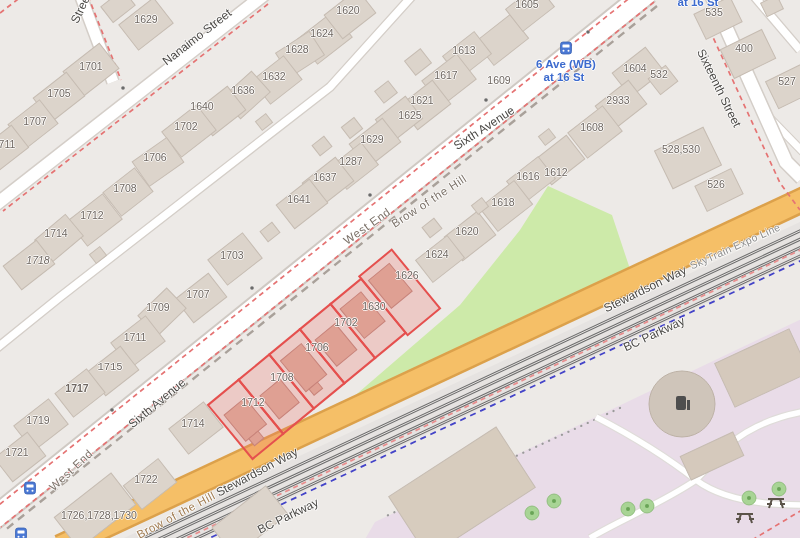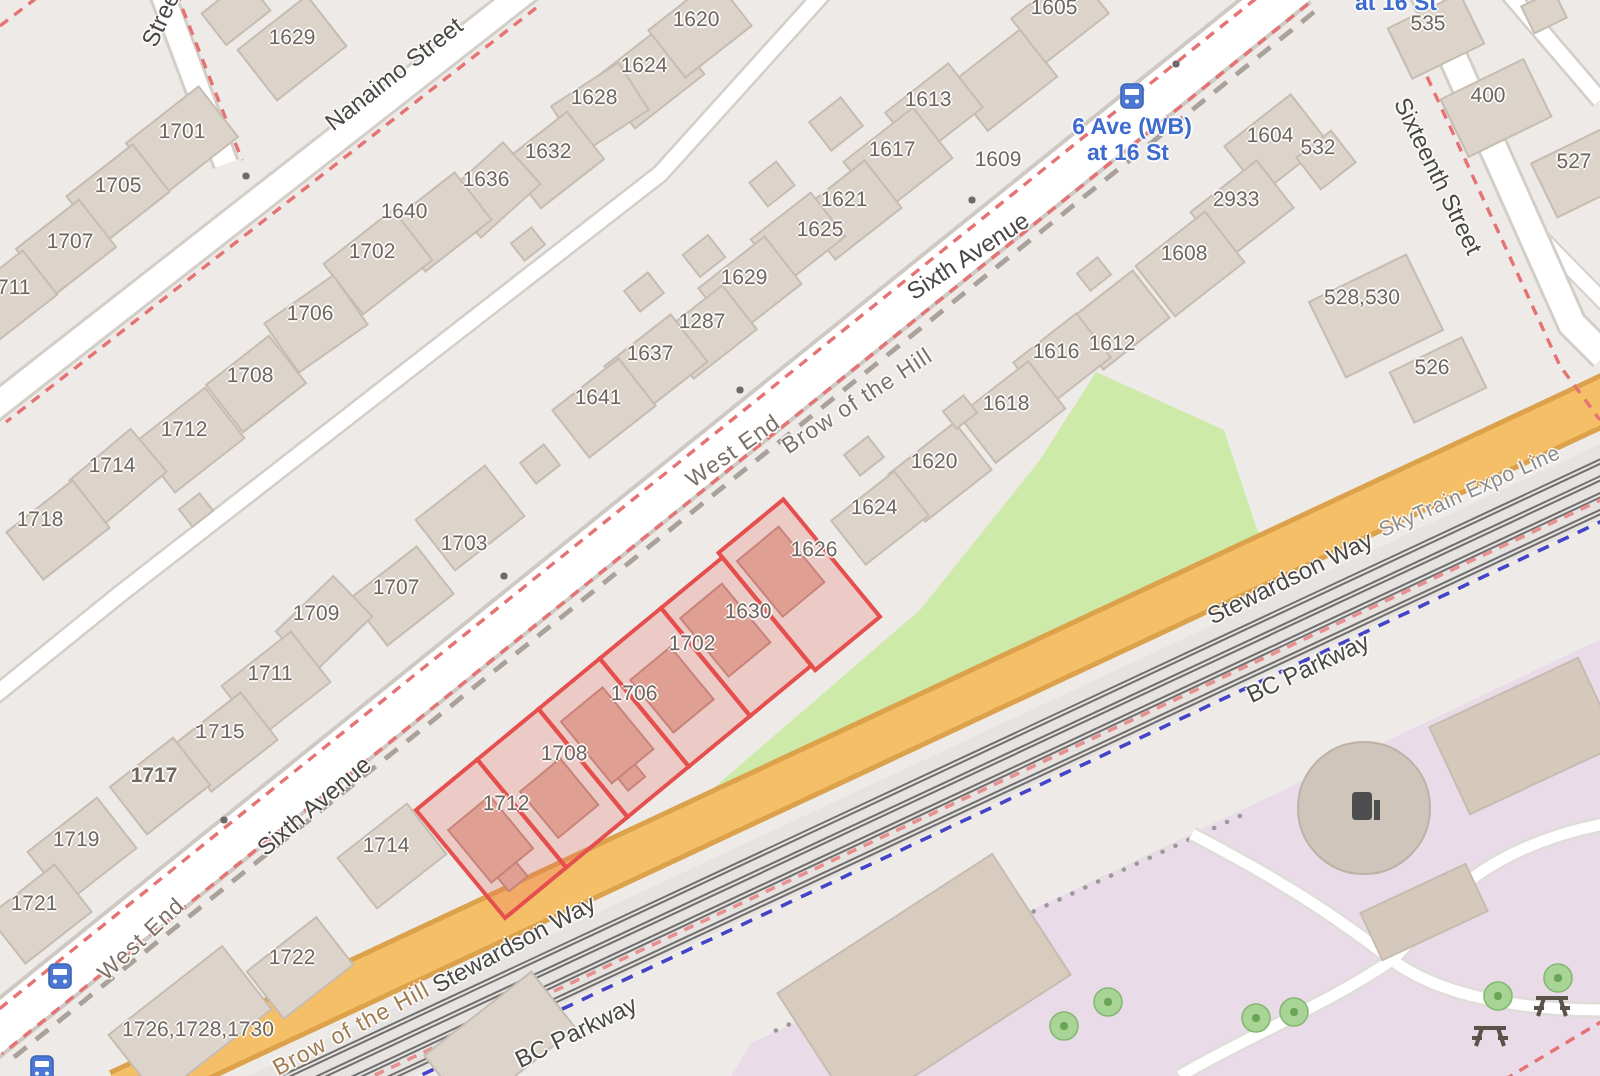--- a/index.html
+++ b/index.html
@@ -251,41 +251,41 @@
       <div class="lbl hn" style="left: 322px; top: 33px; transform: translate(-50%, -50%) rotate(0deg);">1624</div>
       <div class="lbl hn" style="left: 297px; top: 49px; transform: translate(-50%, -50%) rotate(0deg);">1628</div>
       <div class="lbl hn" style="left: 274px; top: 76px; transform: translate(-50%, -50%) rotate(0deg);">1632</div>
       <div class="lbl hn" style="left: 243px; top: 90px; transform: translate(-50%, -50%) rotate(0deg);">1636</div>
       <div class="lbl hn" style="left: 202px; top: 106px; transform: translate(-50%, -50%) rotate(0deg);">1640</div>
       <div class="lbl hn" style="left: 186px; top: 126px; transform: translate(-50%, -50%) rotate(0deg);">1702</div>
       <div class="lbl hn" style="left: 155px; top: 157px; transform: translate(-50%, -50%) rotate(0deg);">1706</div>
       <div class="lbl hn" style="left: 125px; top: 188px; transform: translate(-50%, -50%) rotate(0deg);">1708</div>
       <div class="lbl hn" style="left: 92px; top: 215px; transform: translate(-50%, -50%) rotate(0deg);">1712</div>
       <div class="lbl hn" style="left: 56px; top: 233px; transform: translate(-50%, -50%) rotate(0deg);">1714</div>
-      <div class="lbl hn" style="left: 20px; top: 260px; transform: translate(-50%, -50%) rotate(0deg);">1718</div>
+      <div class="lbl hn" style="left: 38px; top: 260px; transform: translate(-50%, -50%) rotate(0deg); font-style: italic;">1718</div>
       <div class="lbl hn" style="left: 198px; top: 294px; transform: translate(-50%, -50%) rotate(0deg);">1707</div>
       <div class="lbl hn" style="left: 158px; top: 307px; transform: translate(-50%, -50%) rotate(0deg);">1709</div>
       <div class="lbl hn" style="left: 135px; top: 337px; transform: translate(-50%, -50%) rotate(0deg);">1711</div>
       <div class="lbl hn" style="left: 110px; top: 367px; transform: translate(-50%, -50%) rotate(0deg); font-family: Liberation Mono, monospace;">1715</div>
       <div class="lbl hn" style="left: 77px; top: 388px; transform: translate(-50%, -50%) rotate(0deg); font-weight: bold;">1717</div>
       <div class="lbl hn" style="left: 38px; top: 420px; transform: translate(-50%, -50%) rotate(0deg);">1719</div>
       <div class="lbl hn" style="left: 17px; top: 452px; transform: translate(-50%, -50%) rotate(0deg);">1721</div>
       <div class="lbl hn" style="left: 146px; top: 479px; transform: translate(-50%, -50%) rotate(0deg);">1722</div>
       <div class="lbl hn" style="left: 99px; top: 515px; transform: translate(-50%, -50%) rotate(0deg); text-align: center;">1726,1728,1730</div>
       <div class="lbl hn" style="left: 348px; top: 10px; transform: translate(-50%, -50%) rotate(0deg);">1620</div>
       <div class="lbl hn" style="left: 499px; top: 36px; transform: translate(-50%, -50%) rotate(0deg); margin-top: 44px;">1609</div>
       <div class="lbl hn" style="left: 464px; top: 50px; transform: translate(-50%, -50%) rotate(0deg);">1613</div>
       <div class="lbl hn" style="left: 446px; top: 75px; transform: translate(-50%, -50%) rotate(0deg);">1617</div>
       <div class="lbl hn" style="left: 422px; top: 100px; transform: translate(-50%, -50%) rotate(0deg);">1621</div>
       <div class="lbl hn" style="left: 396px; top: 115px; transform: translate(-50%, -50%) rotate(0deg); margin-left: 14px;">1625</div>
       <div class="lbl hn" style="left: 372px; top: 139px; transform: translate(-50%, -50%) rotate(0deg);">1629</div>
       <div class="lbl hn" style="left: 351px; top: 161px; transform: translate(-50%, -50%) rotate(0deg);">1287</div>
       <div class="lbl hn" style="left: 325px; top: 177px; transform: translate(-50%, -50%) rotate(0deg);">1637</div>
       <div class="lbl hn" style="left: 299px; top: 199px; transform: translate(-50%, -50%) rotate(0deg);">1641</div>
-      <div class="lbl hn" style="left: 232px; top: 272px; transform: translate(-50%, -50%) rotate(0deg); text-align: right;">1703</div>
+      <div class="lbl hn" style="left: 232px; top: 255px; transform: translate(-50%, -50%) rotate(0deg); text-align: right;">1703</div>
       <div class="lbl hn" style="left: 527px; top: 4px; transform: translate(-50%, -50%) rotate(0deg);">1605</div>
       <div class="lbl hn" style="left: 635px; top: 68px; transform: translate(-50%, -50%) rotate(0deg);">1604</div>
       <div class="lbl hn" style="left: 659px; top: 74px; transform: translate(-50%, -50%) rotate(0deg);">532</div>
       <div class="lbl hn" style="left: 618px; top: 100px; transform: translate(-50%, -50%) rotate(0deg);">2933</div>
       <div class="lbl hn" style="left: 592px; top: 127px; transform: translate(-50%, -50%) rotate(0deg);">1608</div>
       <div class="lbl hn" style="left: 556px; top: 156px; transform: translate(-50%, -50%) rotate(0deg); margin-top: 16px;">1612</div>
       <div class="lbl hn" style="left: 528px; top: 176px; transform: translate(-50%, -50%) rotate(0deg);">1616</div>
       <div class="lbl hn" style="left: 503px; top: 202px; transform: translate(-50%, -50%) rotate(0deg);">1618</div>
       <div class="lbl hn" style="left: 467px; top: 231px; transform: translate(-50%, -50%) rotate(0deg);">1620</div>
       <div class="lbl hn" style="left: 437px; top: 254px; transform: translate(-50%, -50%) rotate(0deg);">1624</div>

